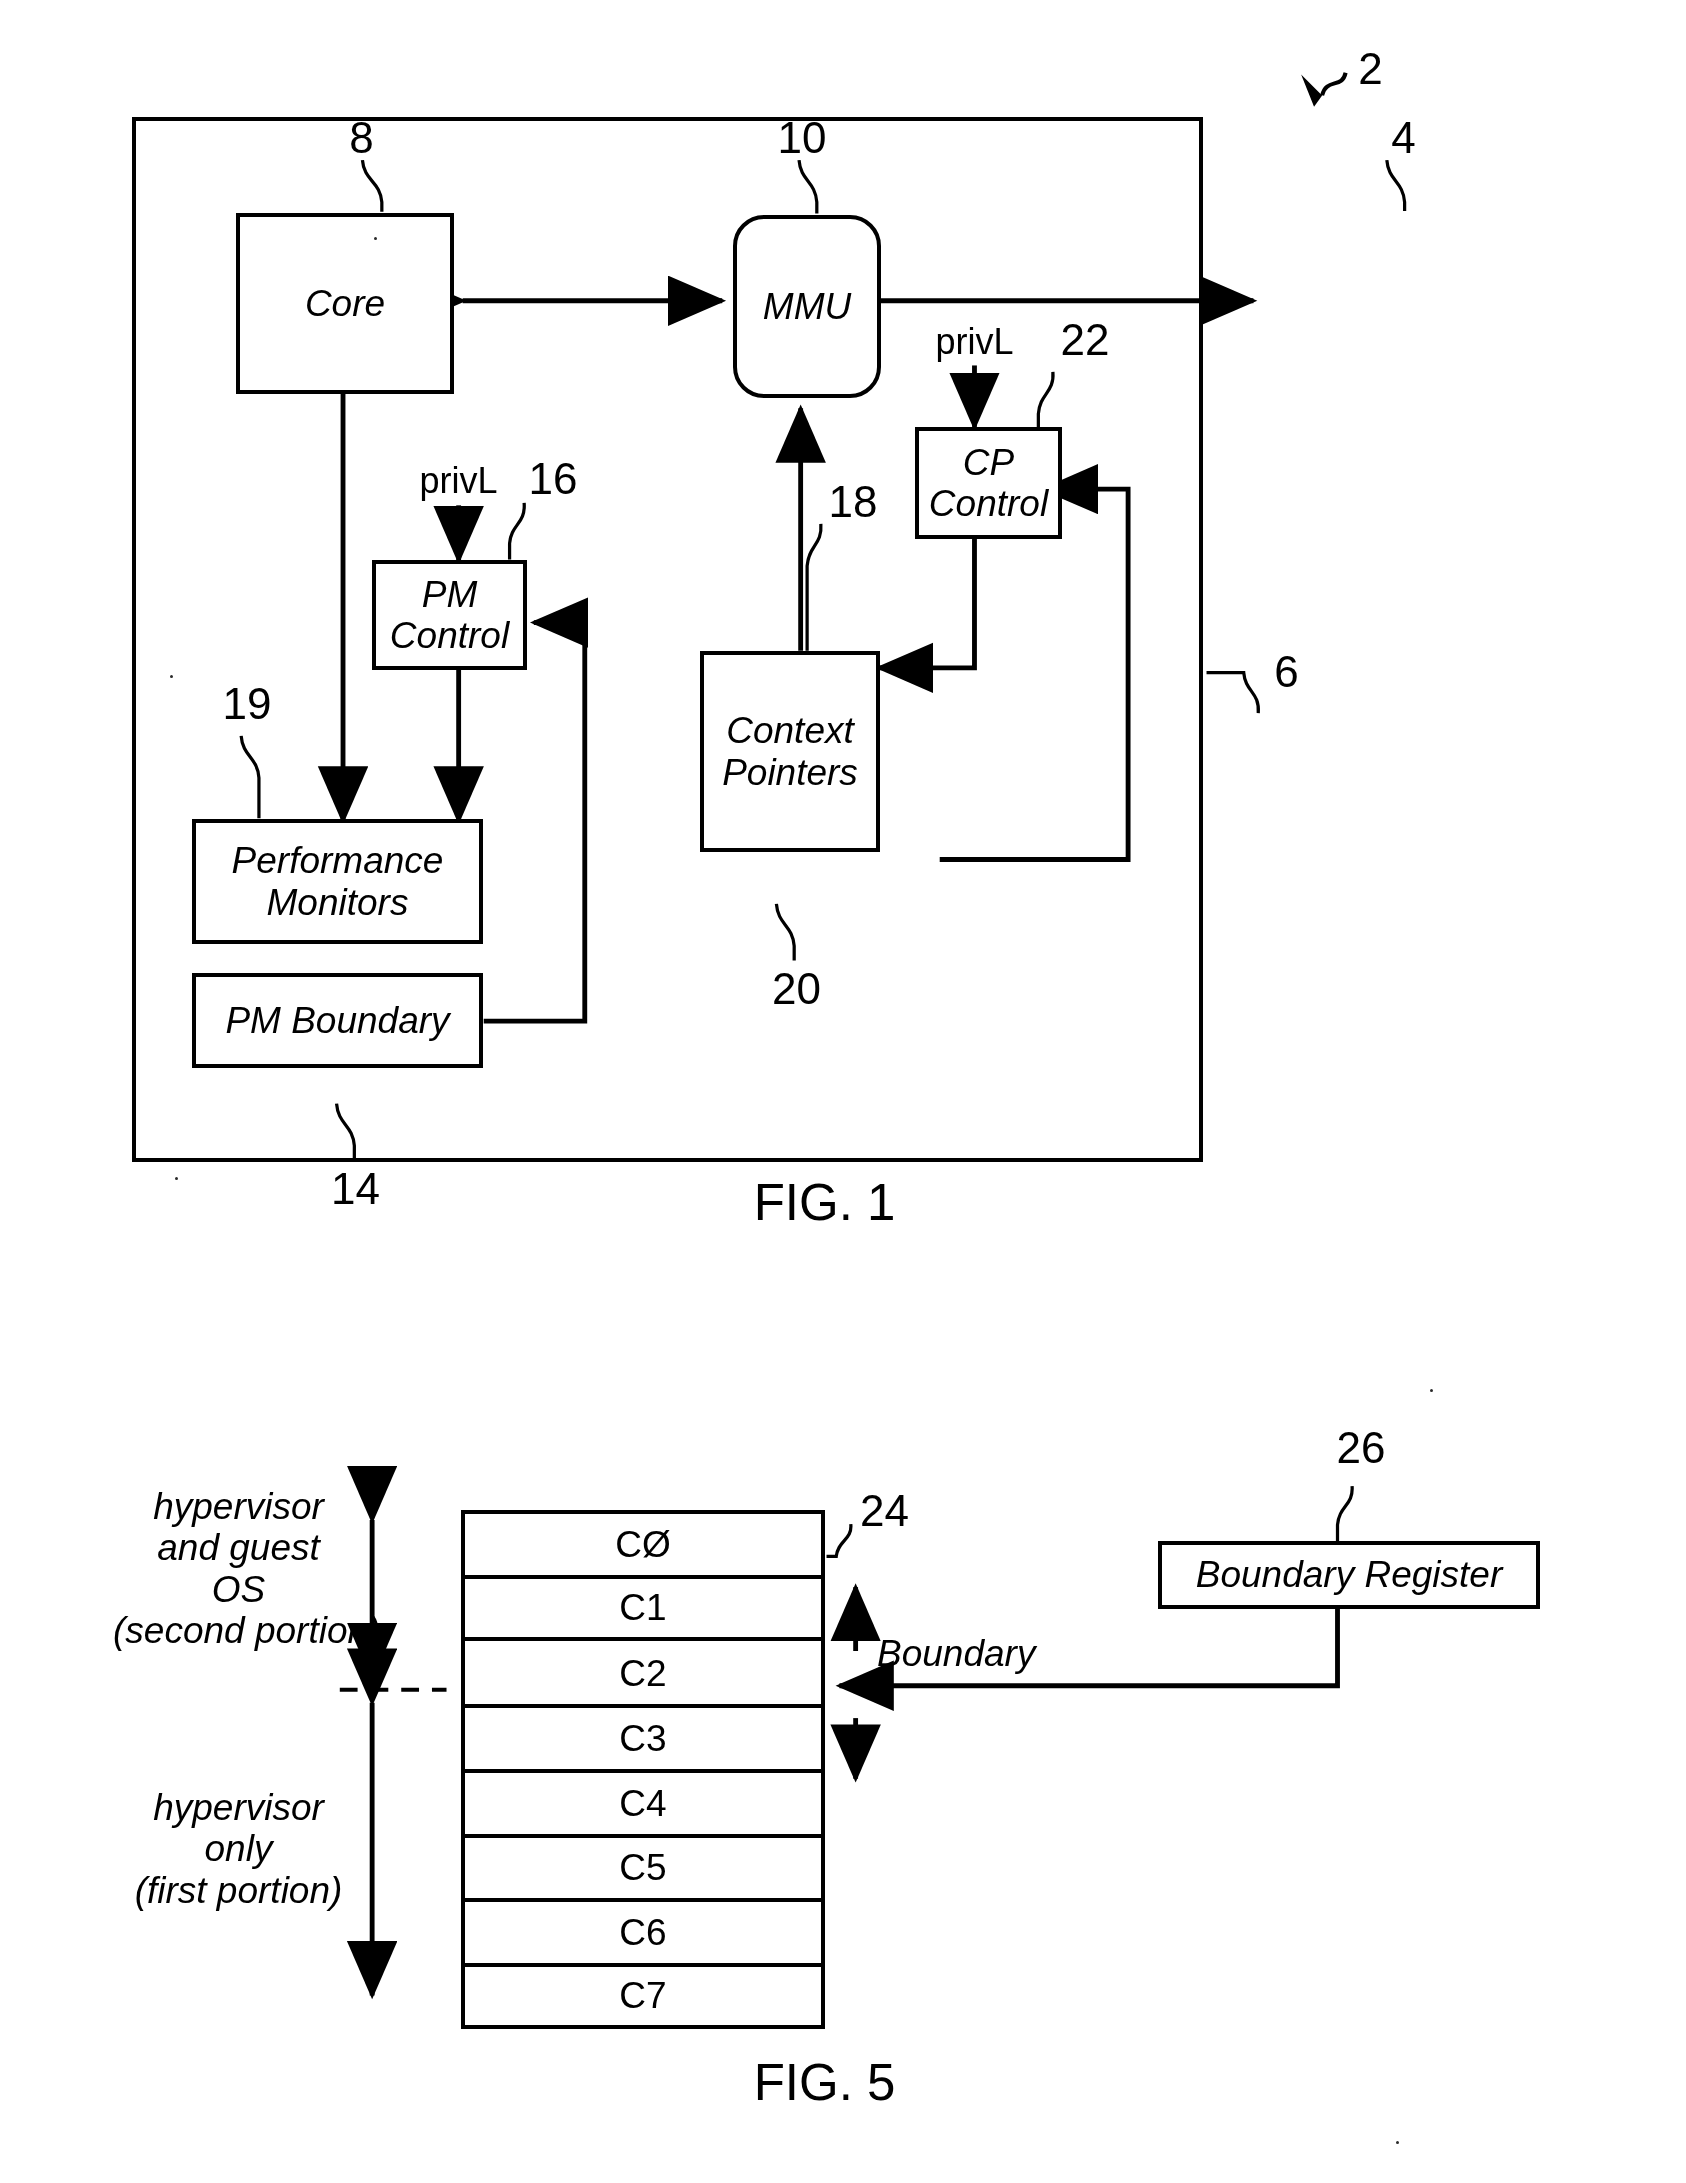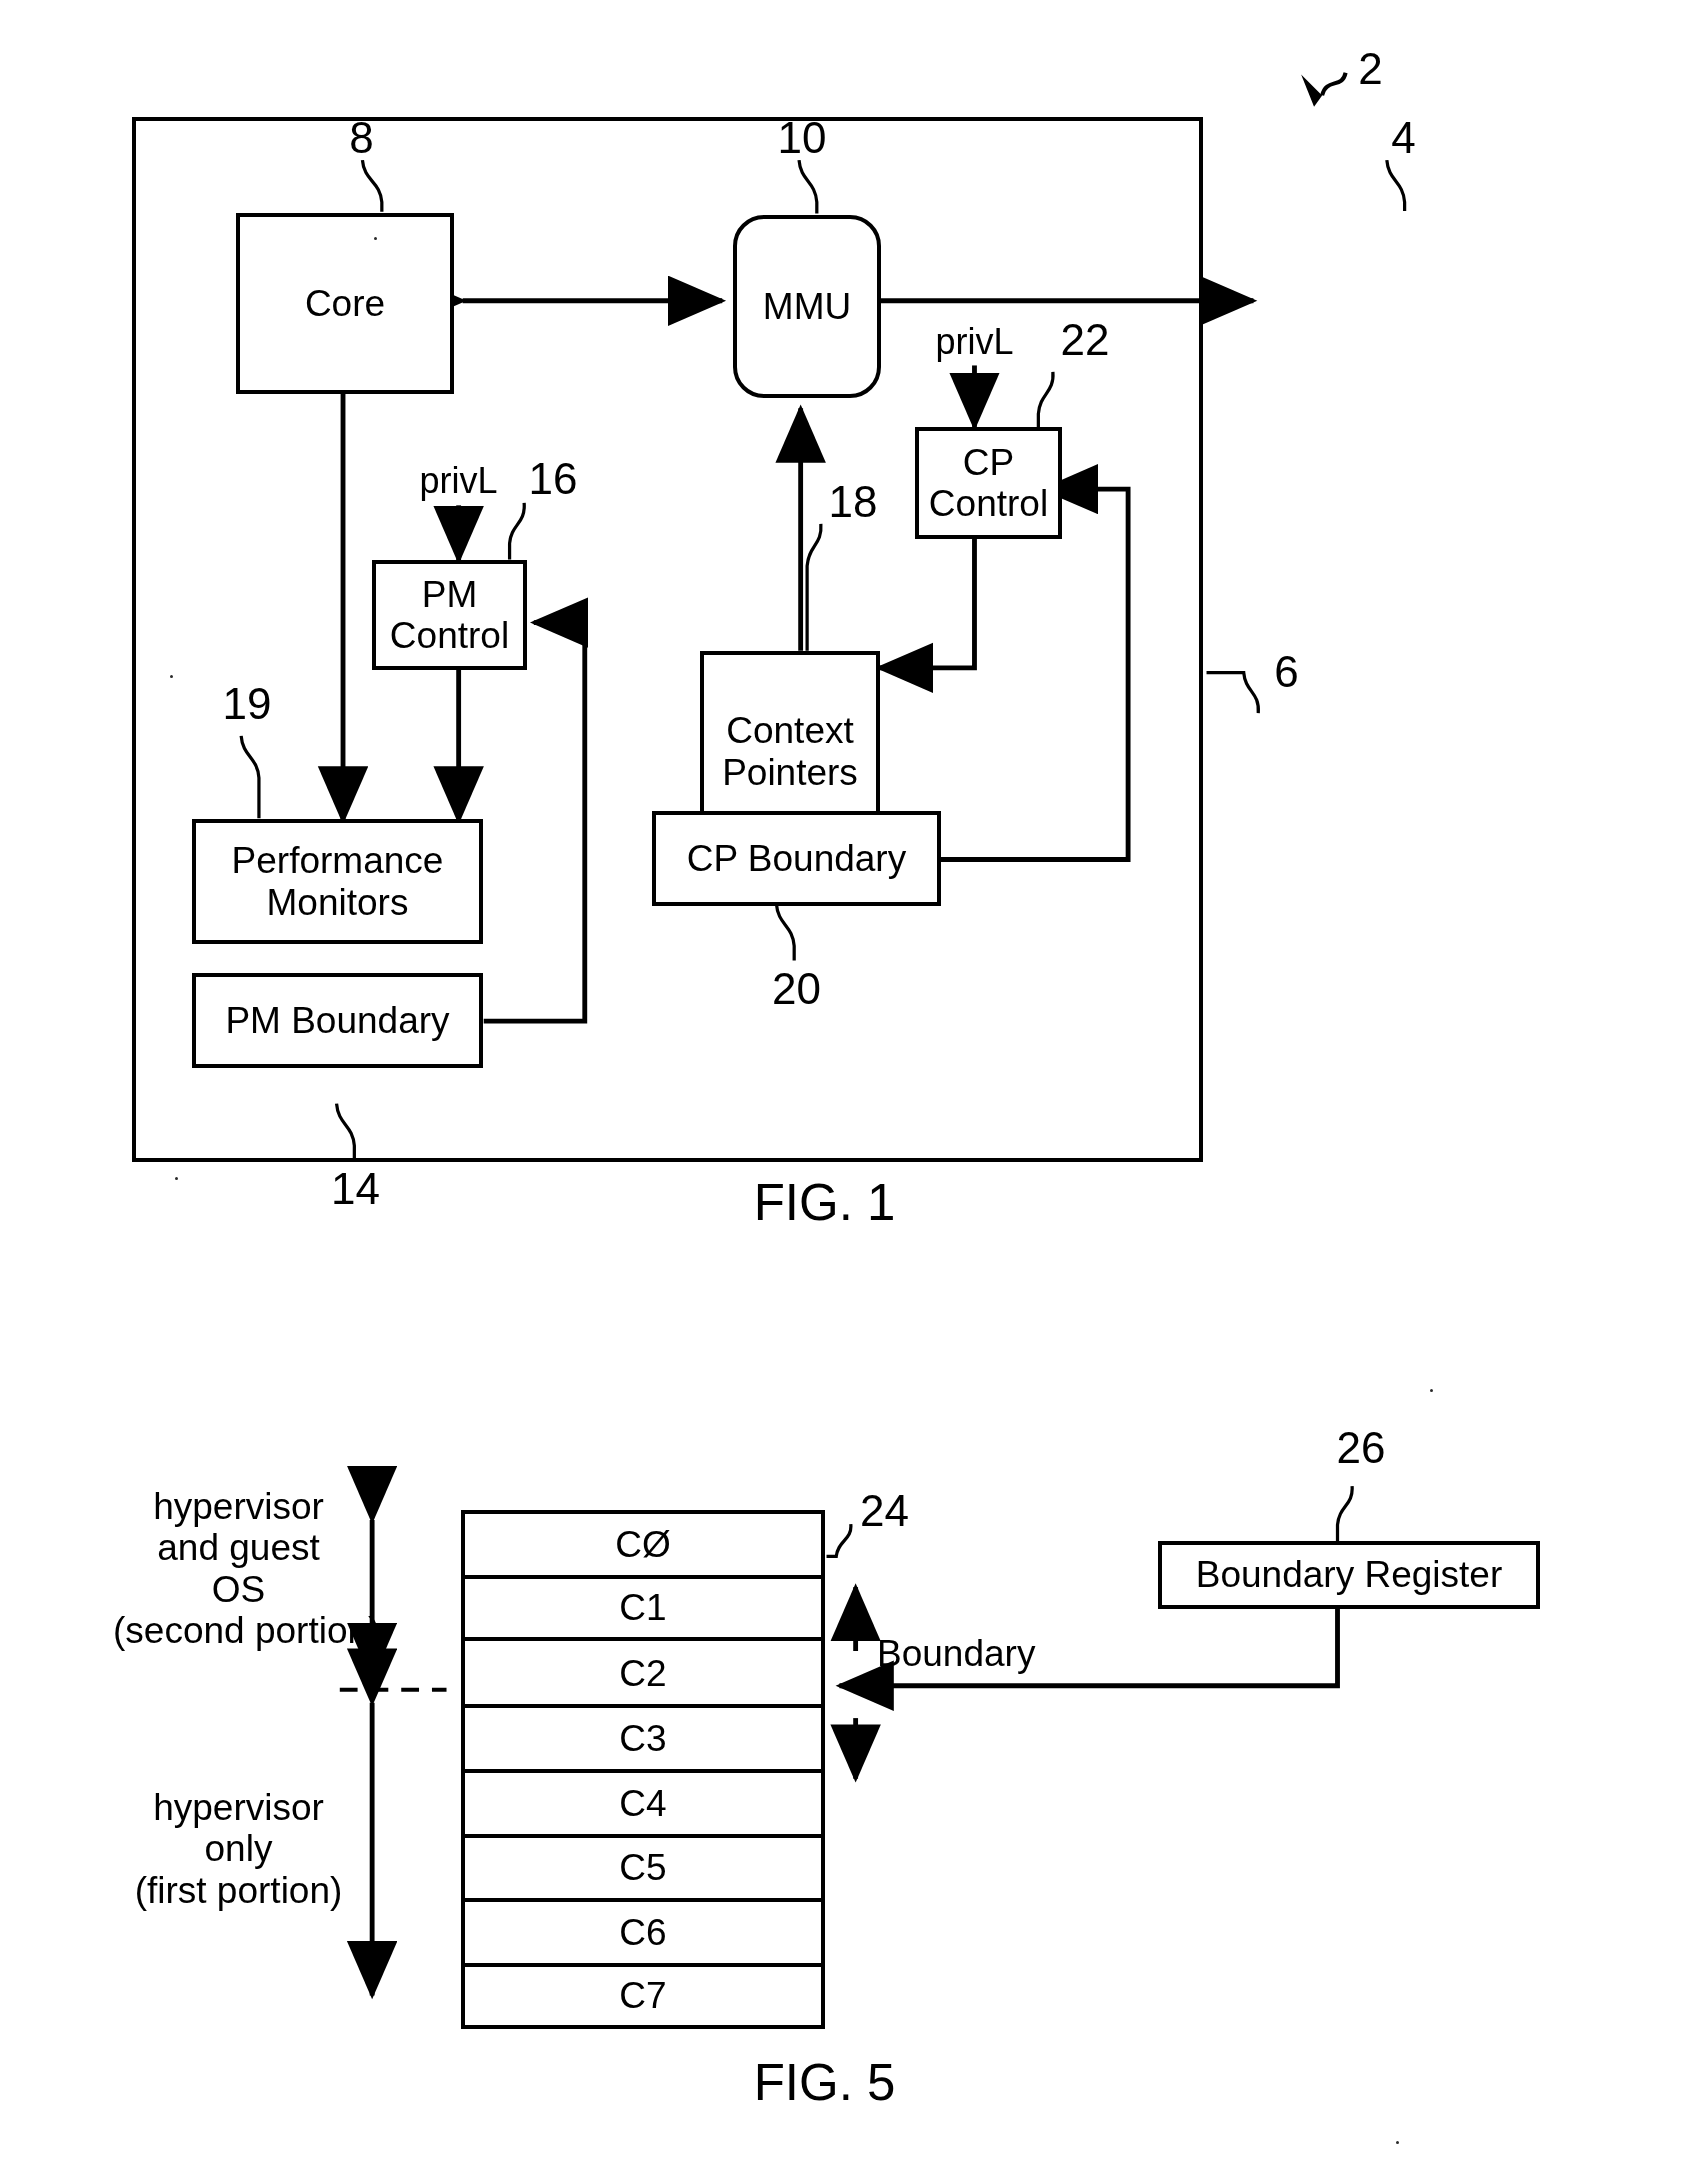--- a/index.html
+++ b/index.html
@@ -40,21 +40,21 @@
     line-height: 1.12;
     box-sizing: border-box;
   }
   .node > span { display: block; }
   .txt {
     position: absolute;
     white-space: pre;
     text-align: center;
     line-height: 1.12;
   }
-  .fs-big   { font-size: 37px; }
+  .fs-big   { font-size: 37px; font-style: italic; }
   .fs-num   { font-size: 44px; }
   .fs-label { font-size: 36px; }
   .fs-cap   { font-size: 51px; }
   .outerbox {
     position: absolute;
     border: 4.9px solid #000;
     background: transparent;
     box-sizing: border-box;
   }
   .tablebox {
@@ -195,23 +195,20 @@
     <span>Context<br>Pointers</span>
   </div>
 
   <div class="txt fs-label" style="left:910px; top:322px; width:129px;">privL</div>
 
   <div class="txt fs-num" style="left:1050px; top:315px; width:70px;">22</div>
   <div class="node fs-big" style="left:915px; top:427px; width:147px; height:112px;">
     <span>CP<br>Control</span>
   </div>
 
-  <div class="node fs-big" style="left:652px; top:811px; width:289px; height:95px;">
-    <span>CP Boundary</span>
-  </div>
   <div class="txt fs-num" style="left:768px; top:964px; width:57px;">20</div>
 
   <div class="txt fs-cap" style="left:695px; top:1174px; width:259px;">FIG. 1</div>
 
   <div class="txt fs-big" style="left:113px; top:1486px; width:251px;">hypervisor<br>and guest<br>OS<br>(second portion)</div>
 
   <div class="txt fs-big" style="left:113px; top:1787px; width:251px;">hypervisor<br>only<br>(first portion)</div>
 
   <div class="tablebox" style="left:461px; top:1510px; width:364px; height:519px;">
     <div class="trow" style="top:0px;   height:65px;">

